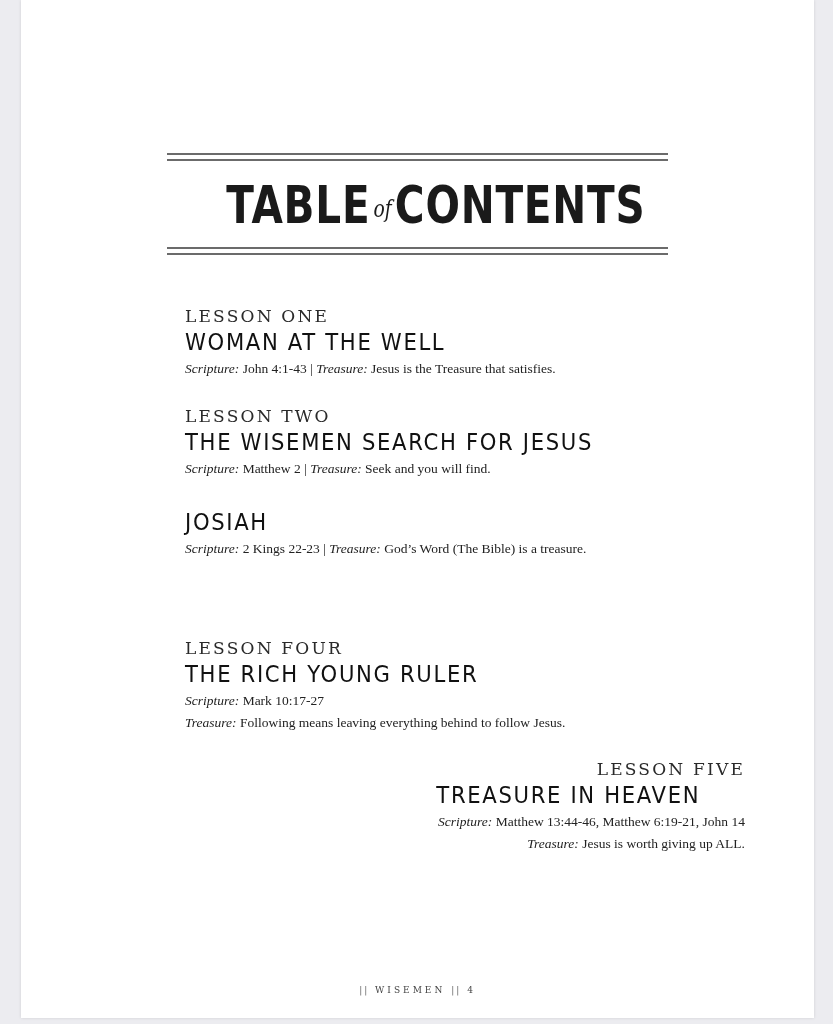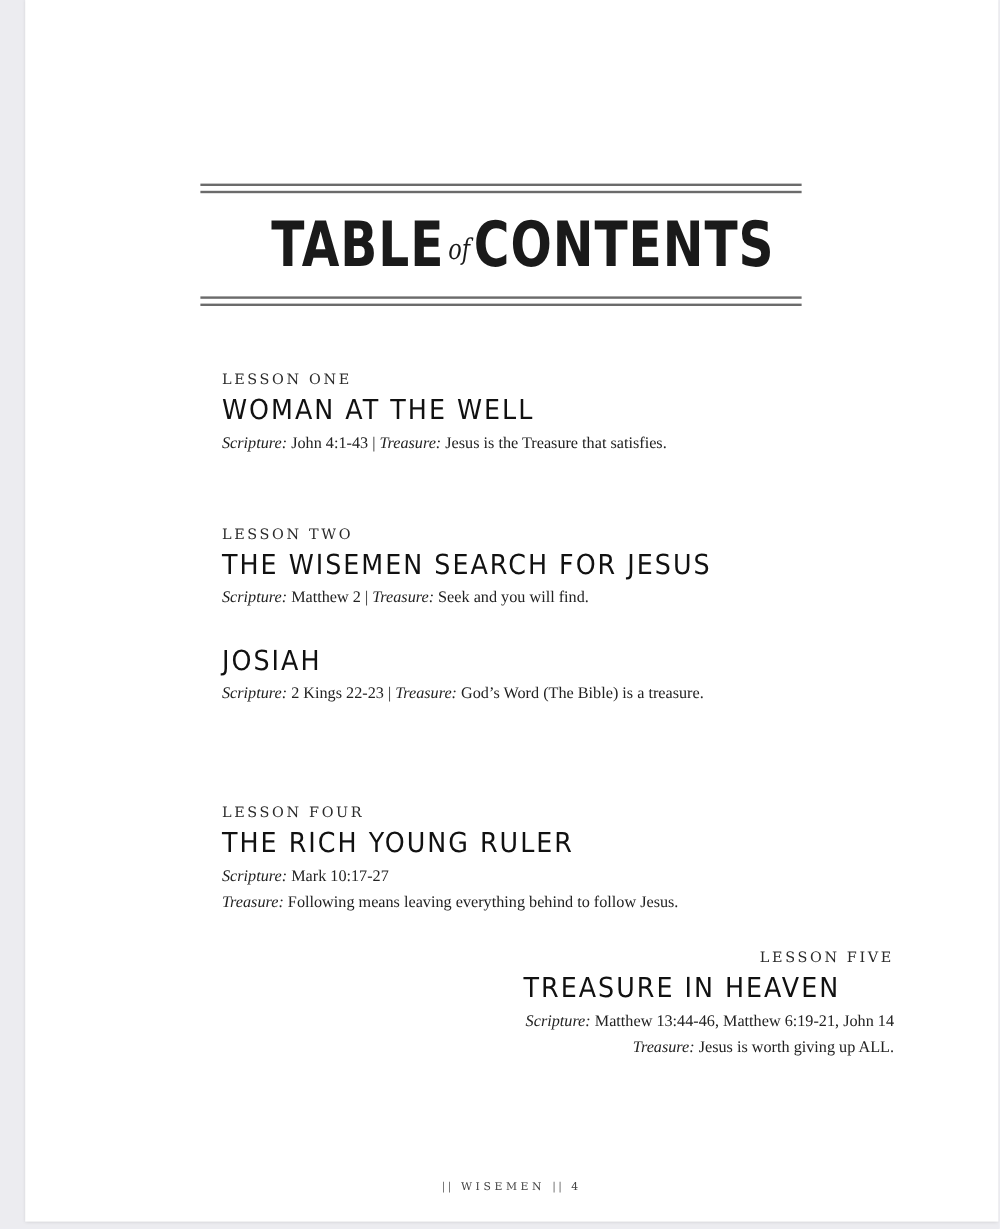--- a/index.html
+++ b/index.html
@@ -11,21 +11,20 @@
     background: #ececf0;
   }
   .page {
     position: absolute;
     left: 21px;
     top: 0;
     width: 793px;
     height: 1018px;
     background: #ffffff;
     box-shadow: 0 0 3px rgba(0,0,0,0.12);
-    padding-left: 18px;
   }
   .header {
     position: absolute;
     left: 146px;
     top: 153px;
     width: 501px;
     height: 102px;
   }
   .rule {
     position: absolute;
@@ -70,21 +69,21 @@
     position: absolute;
     left: 164px;
     top: 306px;
     width: 560px;
   }
   .lesson {
     margin: 0;
   }
   .lesson-num {
     font-family: "DejaVu Serif", serif;
-    font-size: 12px;
+    font-size: 17px;
     letter-spacing: 2.2px;
     color: #2a2a2a;
     line-height: 20px;
     height: 20px;
   }
   .lesson-title {
     font-family: "DejaVu Sans", sans-serif;
     font-size: 23px;
     letter-spacing: 1.8px;
     color: #111;
@@ -139,21 +138,21 @@
       <div class="lesson-title">WOMAN AT THE WELL</div>
       <div class="lesson-line">
         <i>Scripture:</i>
         <span>John 4:1-43</span>
         <span>|</span>
         <i>Treasure:</i>
         <span>Jesus is the Treasure that satisfies.</span>
       </div>
     </div>
 
-    <div class="lesson" style="height:100px;margin-top:29px;">
+    <div class="lesson" style="height:100px;">
       <div class="lesson-num">LESSON TWO</div>
       <div class="lesson-title">THE WISEMEN SEARCH FOR JESUS</div>
       <div class="lesson-line">
         <i>Scripture:</i>
         <span>Matthew 2</span>
         <span>|</span>
         <i>Treasure:</i>
         <span>Seek and you will find.</span>
       </div>
     </div>

